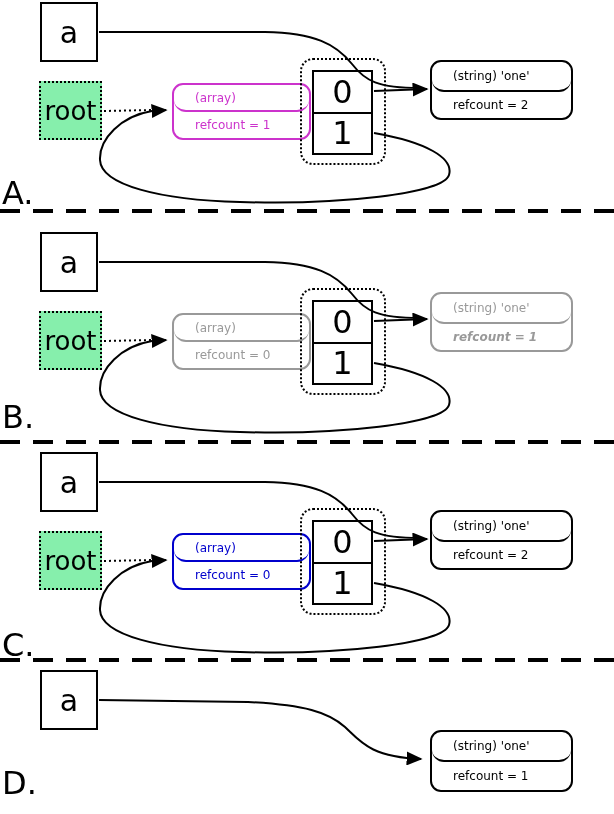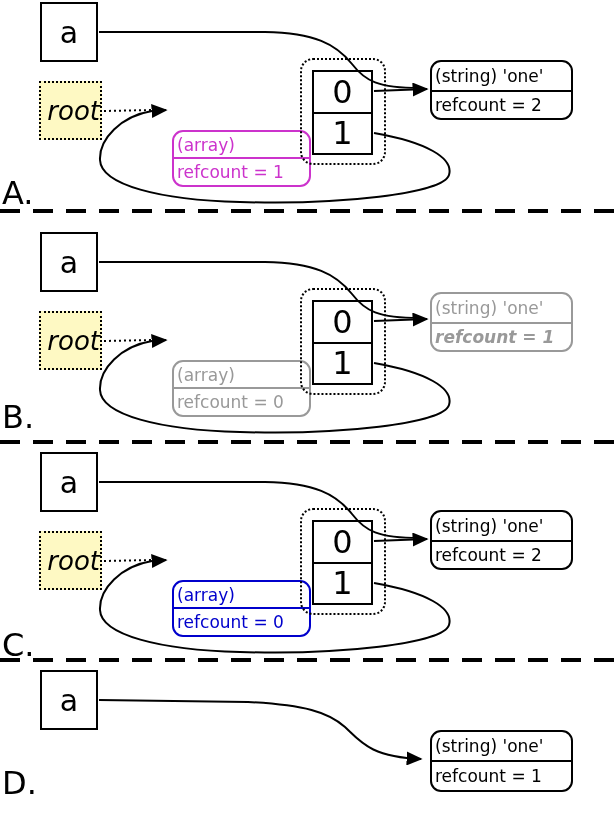--- a/index.html
+++ b/index.html
@@ -11,33 +11,33 @@
   .panel { position:absolute; inset:0; }
   
   .sq-box {
     position:absolute; width:58px; height:60px; border:2px solid #000;
     display:flex; align-items:center; justify-content:center;
     font-size:30px; background:#fff; box-sizing:border-box;
   }
   
   .root-box {
     position:absolute; width:63px; height:59px; border:2px dotted #000;
-    display:flex; align-items:center; justify-content:flex-end;
-    font-size:26px; font-style:italic; background:#fef9c3; box-sizing:border-box;
+    display:flex; align-items:center; justify-content:center;
+    font-size:26px; background:#86efac; box-sizing:border-box;
   }
   
   .obj-box {
     position:absolute; border:2px solid var(--accent,#000); border-radius:11px;
     color:var(--accent,#000); box-sizing:border-box; display:flex; flex-direction:column;
   }
-  .array-box { width:139px; height:57px;margin-top:47px; }
+  .array-box { width:139px; height:57px; }
   .str-box   { width:143px; height:60px; background:#fff; }
   .obj-box .row {
-    padding-left:3px; display:flex; align-items:center; font-size:17px;
-    white-space:nowrap; box-sizing:border-box;
+    padding-left:21px; display:flex; align-items:center; font-size:12px;
+    white-space:nowrap; box-sizing:border-box;border-radius:12px;
   }
   .array-box .row.type { height:27px; border-bottom:2px solid var(--accent,#000); }
   .str-box   .row.type { height:30px; border-bottom:2px solid var(--accent,#000); }
   .obj-box .row.rc { flex:1;text-align:center; }
   .row.em { font-style:italic; font-weight:bold; }
   
   .cells-wrap {
     position:absolute; width:86px; height:107px; border:2px dotted #000;
     border-radius:13px; box-sizing:border-box;
   }

